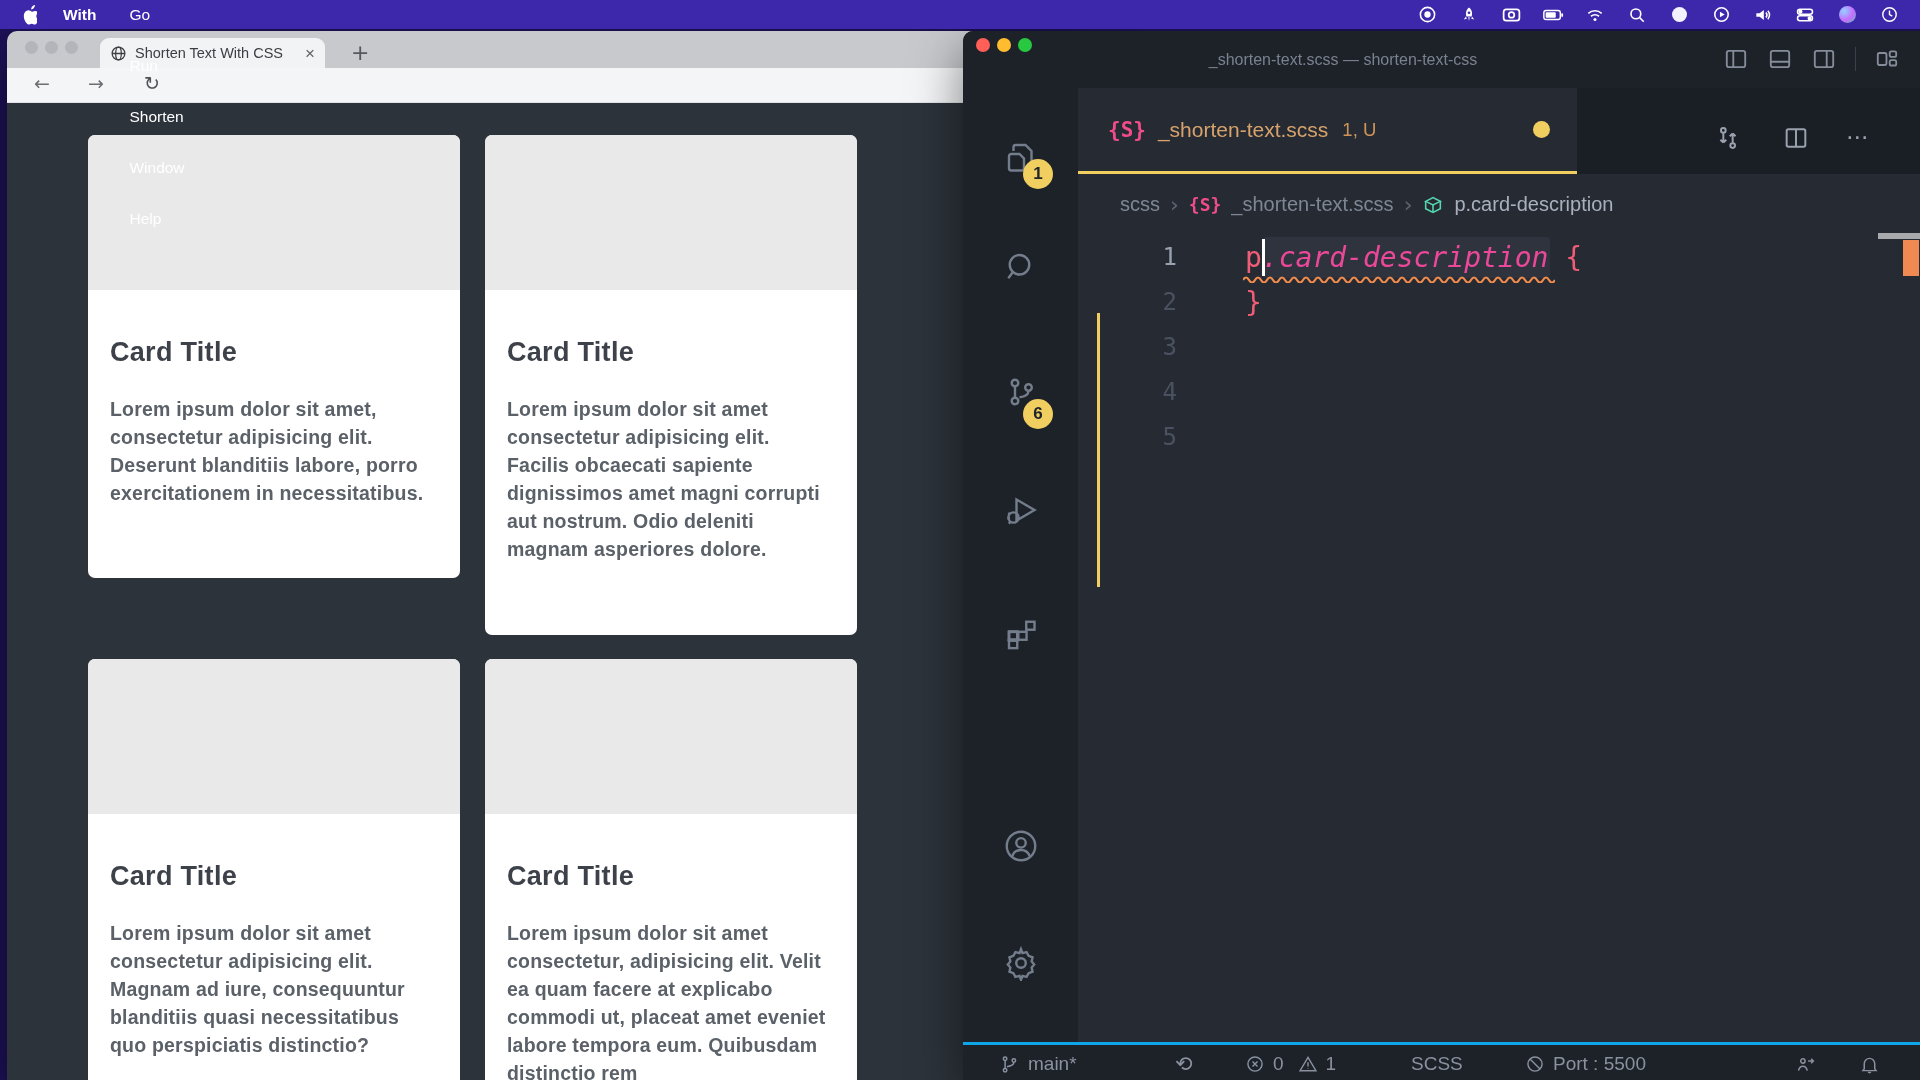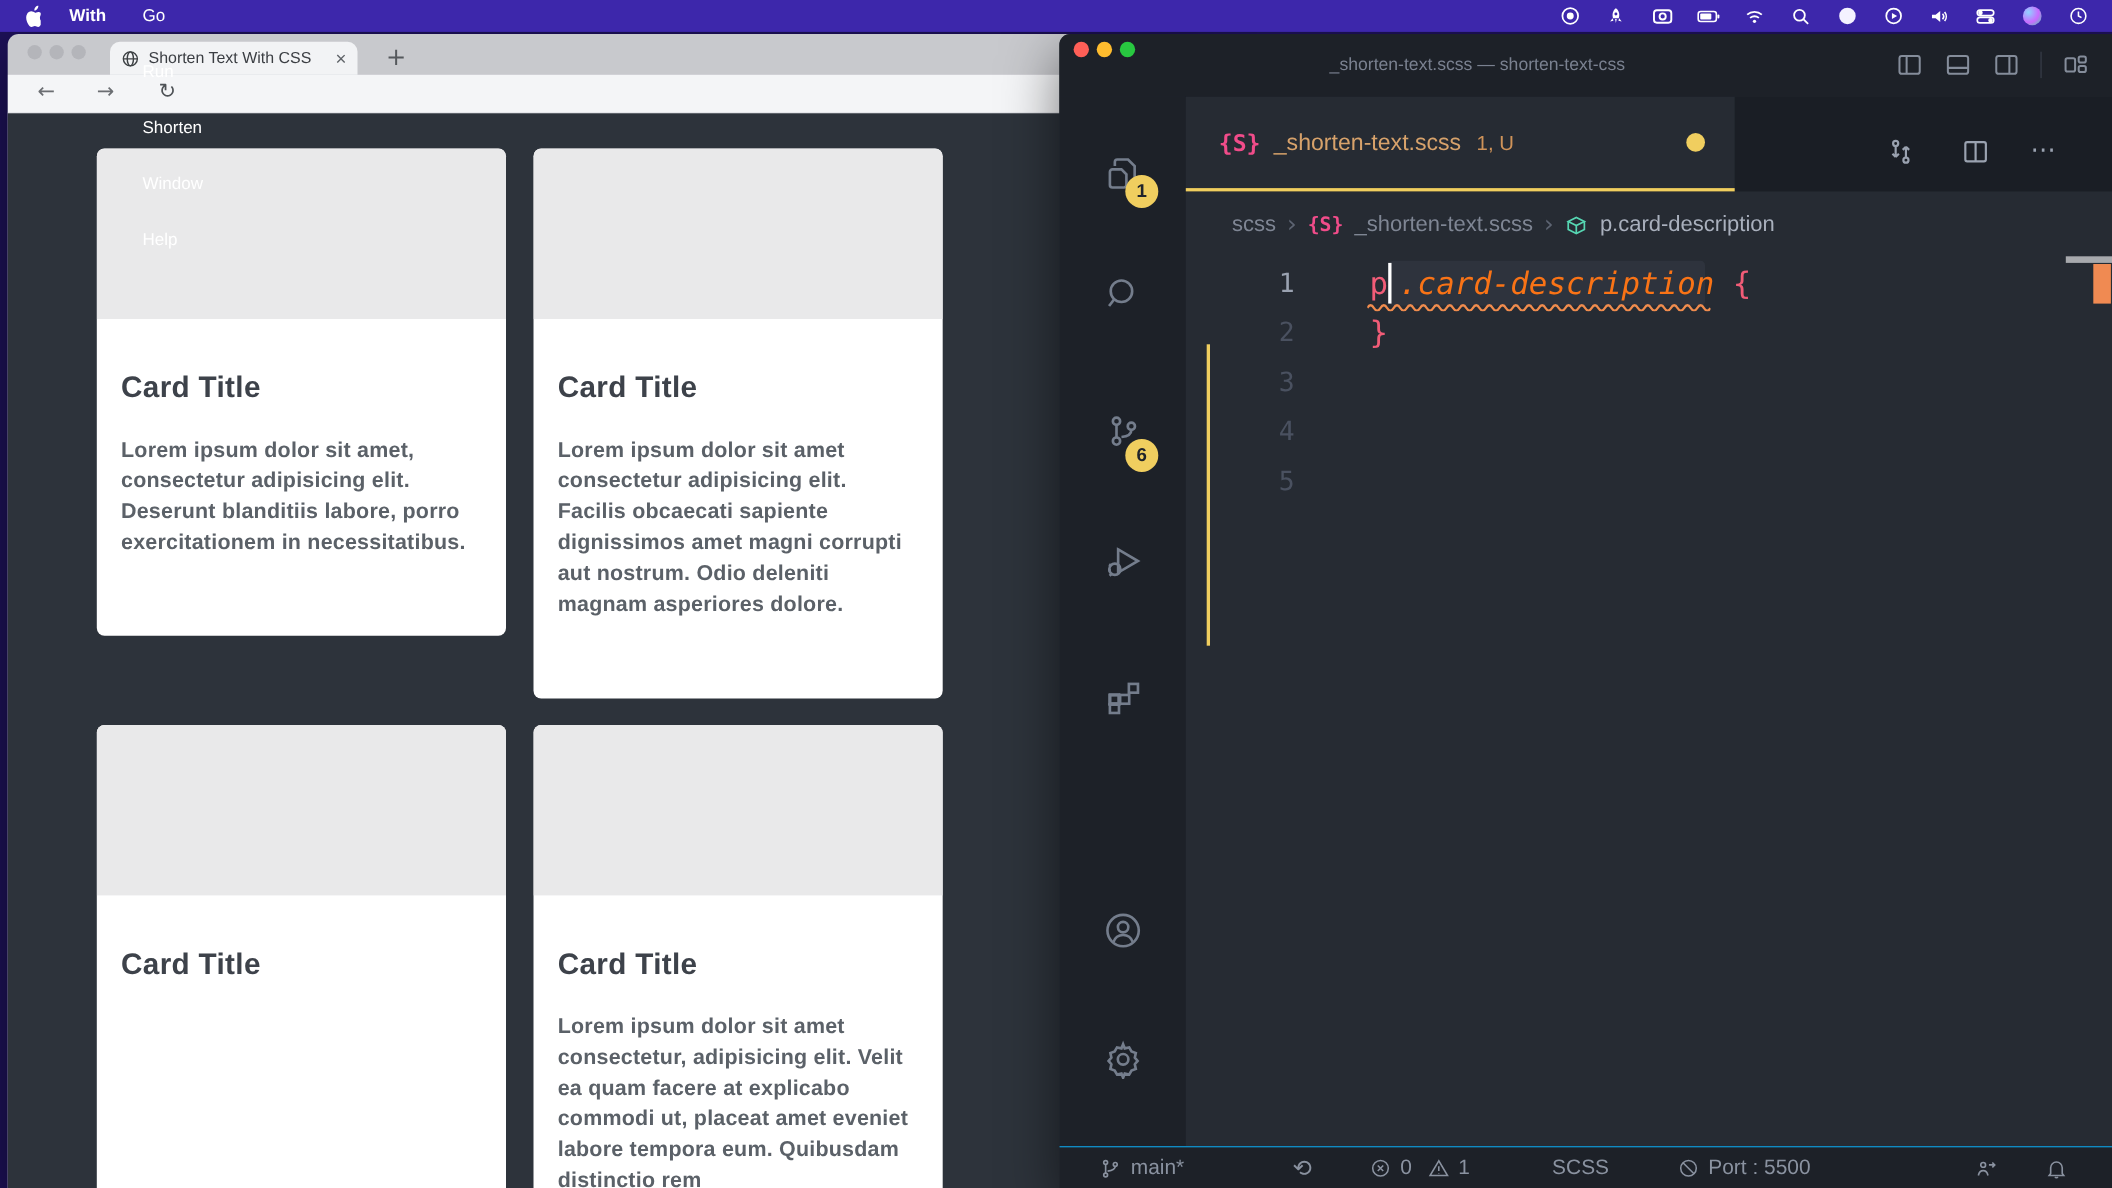--- a/index.html
+++ b/index.html
@@ -95,31 +95,31 @@
   .bc-sep { color:#5d6472; font-size:22px; }
   .bc-last { color:#a9b0bd; }
 
   .v-code { position:absolute; left:115px; top:204px; right:0; bottom:38px;
     font-family:"DejaVu Sans Mono", monospace; font-size:28px; }
   .ln { position:absolute; left:0; width:99px; height:45px; line-height:45px; text-align:right;
     color:#4a5160; font-size:24px; }
   .ln.active { color:#9aa2b1; }
   .code-line { position:absolute; left:167px; height:45px; line-height:45px; white-space:pre; }
   .tok-pink { color:#f15c77; }
-  .tok-green { color:#f97316; font-style:italic;padding-left:10px; }
+  .tok-green { color:#ec4899; font-style:italic; }
   .sel-box { position:absolute; left:185px; top:2px; width:287px; height:41px; background:#2e333d; border-radius:4px; }
   .cursor { position:absolute; left:184px; top:4px; width:2.5px; height:37px; background:#ffffff; }
   .squiggle { position:absolute; left:165px; top:40px; }
 
   .v-ruler-shadow { position:absolute; left:915px; top:202px; width:42px; height:6px; background:#a7a9ad; }
   .v-ruler-warn { position:absolute; left:940px; top:209px; width:16px; height:36px; background:#f08a52; }
   .v-sash { position:absolute; left:134px; top:282px; width:3px; height:274px; background:#f0ce5f; }
 
   .v-status { position:absolute; left:0; right:0; bottom:0; height:38px; background:#1d2128;
-    border-top:1px solid #0ea5e9; font-size:19px; color:#8a92a0; }
+    border-top:3px solid #0ea5e9; font-size:19px; color:#8a92a0; }
   .st { position:absolute; top:0; height:38px; display:flex; align-items:center; gap:8px; }
 </style>
 </head>
 <body>
 
 <div class="menubar">
   <span class="apple">
     <svg width="17" height="20" viewBox="0 0 17 20">
         <path fill="#fff" d="M11.6 6.2c-.8 0-1.9-.9-3.1-.9-1.6 0-3.1 1-3.9 2.4-1.7 2.9-.4 7.2 1.2 9.5.8 1.1 1.7 2.4 2.9 2.3 1.2 0 1.6-.8 3-.8s1.8.8 3 .8c1.2 0 2-1.1 2.8-2.2.9-1.3 1.2-2.5 1.2-2.6-.1 0-2.4-.9-2.4-3.6 0-2.2 1.8-3.3 1.9-3.4-1-1.5-2.6-1.7-3.2-1.7-1.4-.1-2.6.9-3.4.9zM13.9 3.1c.6-.8 1.1-1.9 1-3.1-.9 0-2.1.6-2.7 1.5-.6.7-1.1 1.9-1 3 1.1.1 2.1-.6 2.7-1.4z"></path>
       </svg>
@@ -285,20 +285,21 @@
       <div class="card-img"></div>
       <div class="card-body">
         <h2>Card Title</h2>
         <p>Lorem ipsum dolor sit amet consectetur adipisicing elit. Facilis obcaecati sapiente dignissimos amet magni corrupti aut nostrum. Odio deleniti magnam asperiores dolore.</p>
       </div>
     </div>
     <div class="card" id="card3">
       <div class="card-img"></div>
       <div class="card-body">
         <h2>Card Title</h2>
+        <p>Lorem ipsum dolor sit amet consectetur adipisicing elit. Magnam ad iure, consequuntur blanditiis quasi necessitatibus quo perspiciatis distinctio?</p>
       </div>
     </div>
     <div class="card" id="card4">
       <div class="card-img"></div>
       <div class="card-body">
         <h2>Card Title</h2>
         <p>Lorem ipsum dolor sit amet consectetur, adipisicing elit. Velit ea quam facere at explicabo commodi ut, placeat amet eveniet labore tempora eum. Quibusdam distinctio rem</p>
       </div>
     </div>
   </div>

